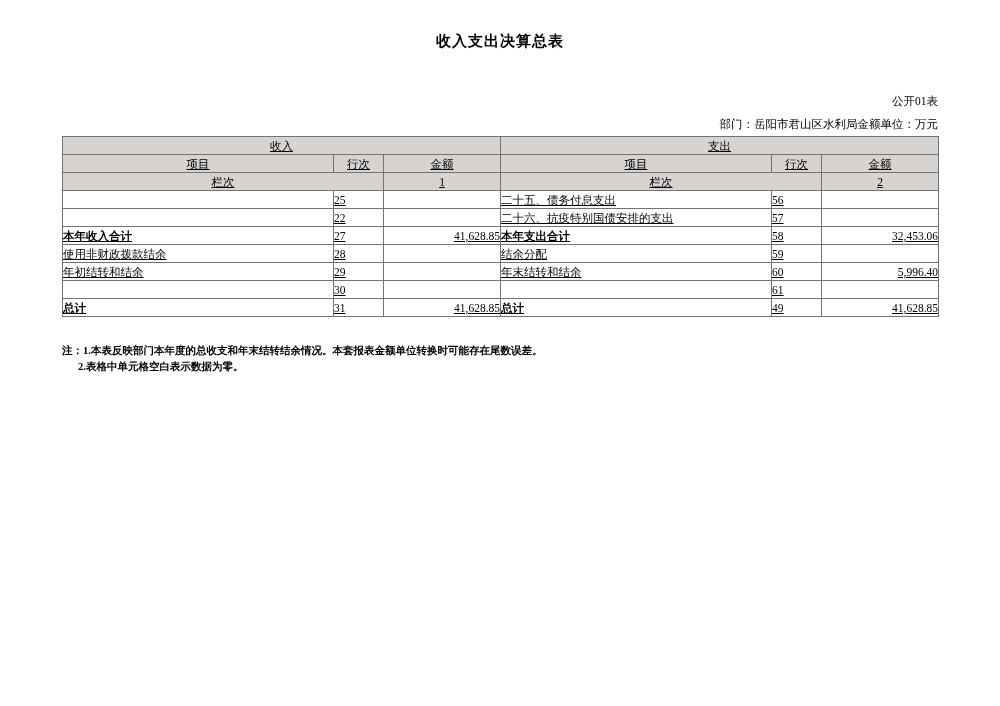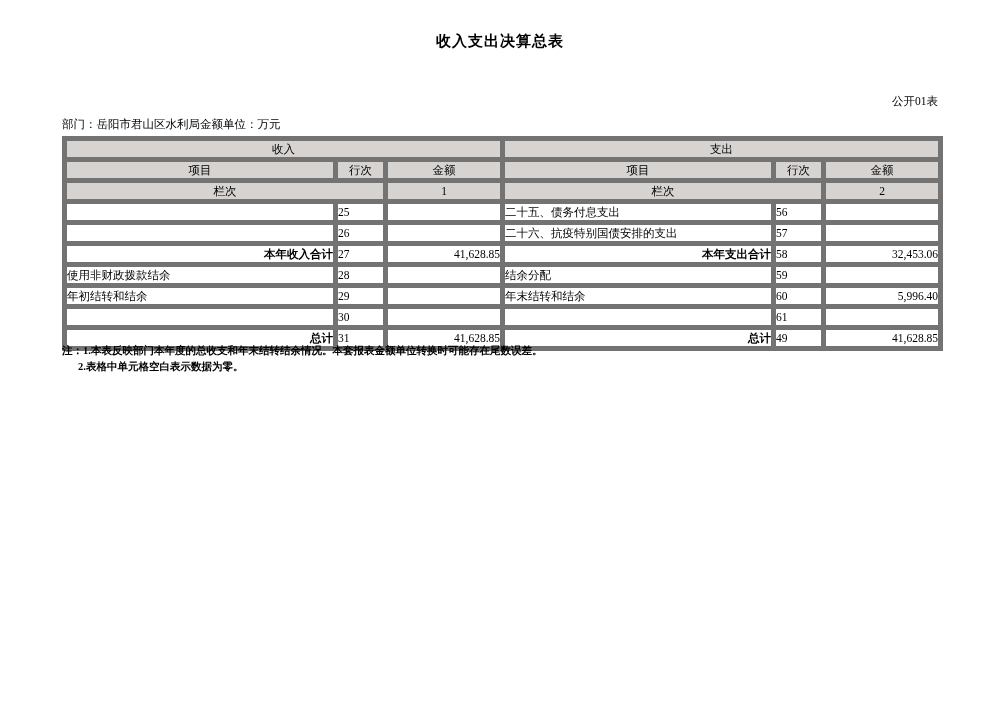--- a/index.html
+++ b/index.html
@@ -34,55 +34,56 @@
     right: 62px;
     top: 62px;
     font-size: 11.5px;
   }
   .meta-row {
     position: absolute;
     left: 62px;
     right: 62px;
     top: 85px;
     display: flex;
-    justify-content: flex-start;
+    justify-content: flex-end;
     font-size: 11.5px;
   }
   .table-wrap {
     position: absolute;
     left: 62px;
     top: 104px;
     width: 876px;
   }
   table.main {
     border-collapse: collapse;
     width: 876px;
     table-layout: fixed;
     font-size: 11.5px;
   }
   table.main td {
-    border: 5px solid #737373;
+    border: 1px solid #737373;
     height: 18px;
     padding: 0 0;
     line-height: 16px;
     vertical-align: middle;
     box-sizing: border-box;
+    text-decoration: underline;
   }
   .hdr-big {
     background: #d6d3d1;
     text-align: center;
     height: 26px;
   }
   .hdr-mid {
     background: #d6d3d1;
     text-align: center;
     height: 25px;
   }
   .c-item { text-align: left; }
-  .c-item.center { text-align: right; font-weight: bold; }
+  .c-item.center { text-align: left; font-weight: bold; }
   .c-line { text-align: left; }
   .c-amt { text-align: right; padding-right: 8px; font-family: "Liberation Serif", "DejaVu Serif", serif; }
   .notes {
     position: absolute;
     left: 62px;
     top: 311px;
     font-size: 10.5px;
     line-height: 16px;
     font-weight: bold;
   }
@@ -135,21 +136,21 @@
         <tr>
           <td class="c-item"></td>
           <td class="c-line">25</td>
           <td class="c-amt"></td>
           <td class="c-item">二十五、债务付息支出</td>
           <td class="c-line">56</td>
           <td class="c-amt"></td>
         </tr>
         <tr>
           <td class="c-item"></td>
-          <td class="c-line">26</td>
+          <td class="c-line">22</td>
           <td class="c-amt"></td>
           <td class="c-item">二十六、抗疫特别国债安排的支出</td>
           <td class="c-line">57</td>
           <td class="c-amt"></td>
         </tr>
         <tr>
           <td class="c-item center">本年收入合计</td>
           <td class="c-line">27</td>
           <td class="c-amt">41,628.85</td>
           <td class="c-item center">本年支出合计</td>

